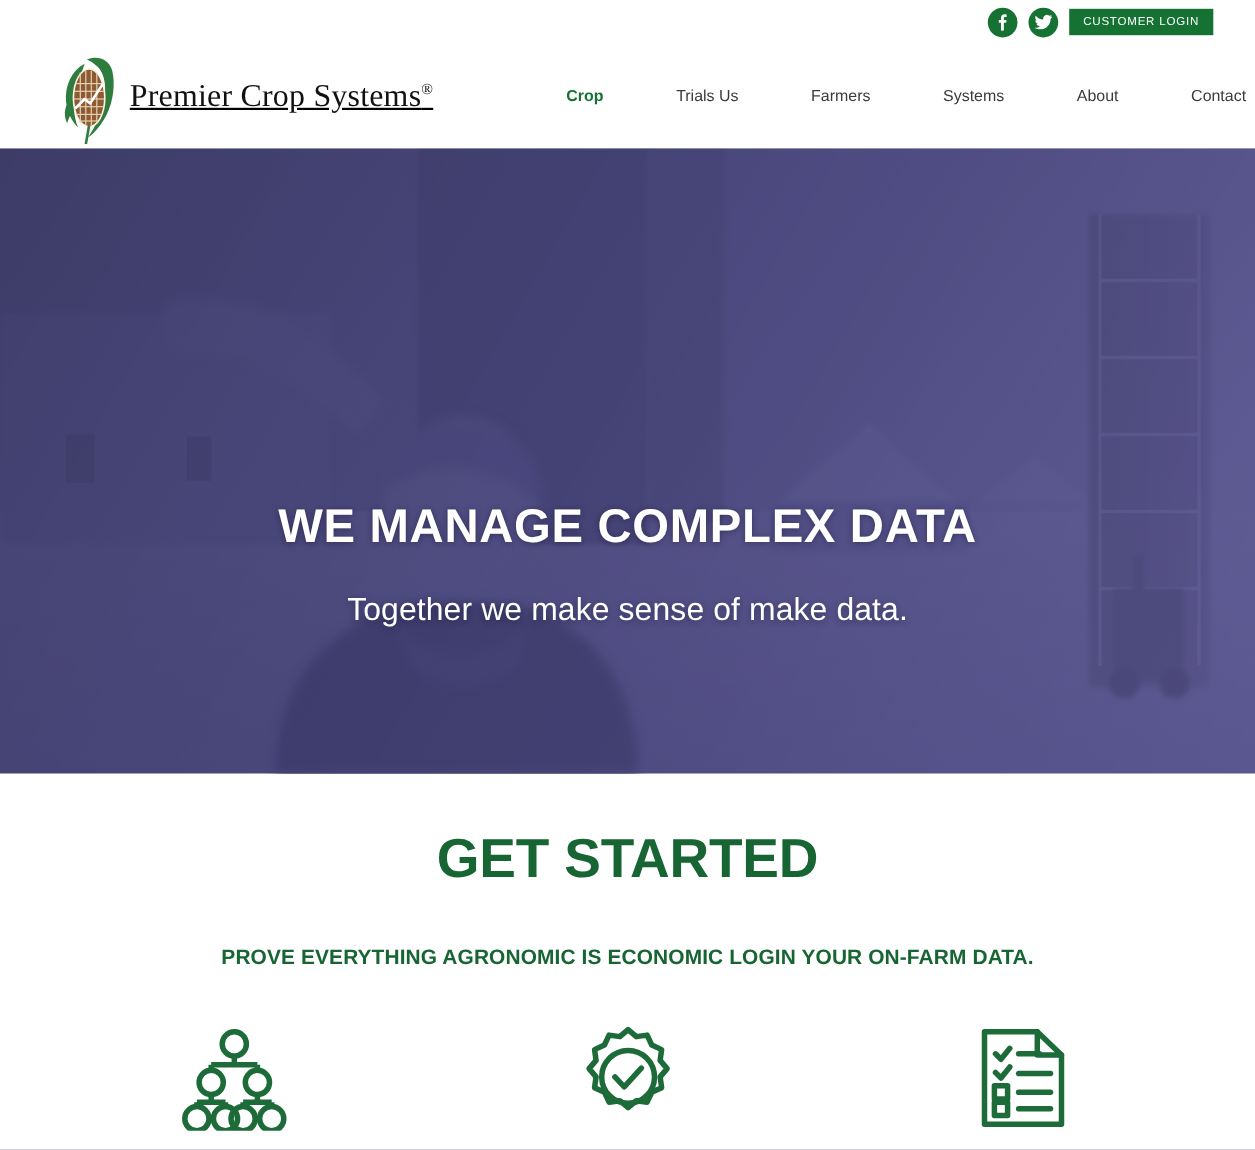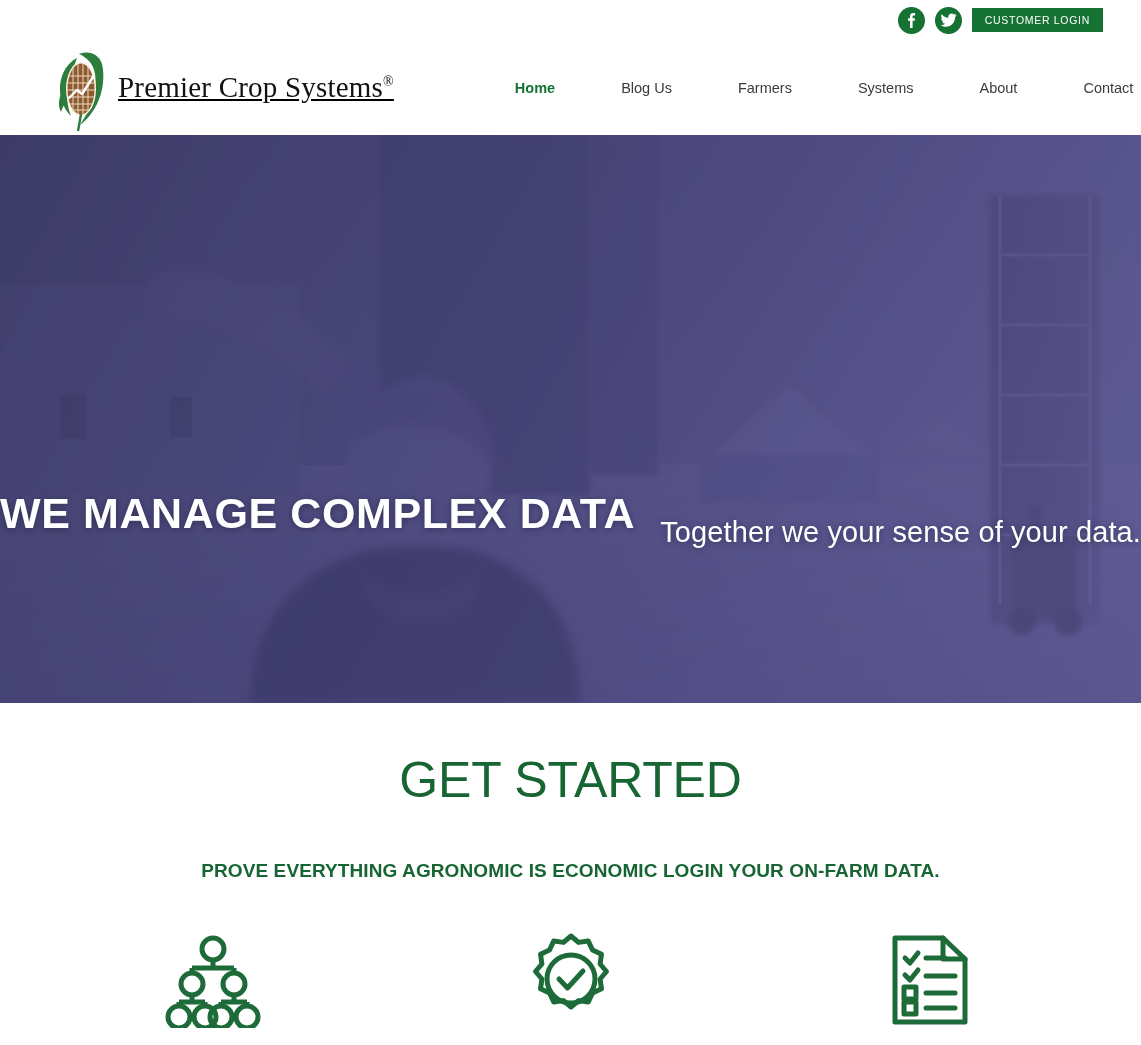--- a/index.html
+++ b/index.html
@@ -104,23 +104,23 @@
     background: linear-gradient(120deg,
       rgba(58,57,99,0.80) 0%,
       rgba(70,67,120,0.72) 45%,
       rgba(92,88,146,0.62) 100%);
     mix-blend-mode: normal;
   }
   .hero-content {
     position: absolute;
     inset: 0;
     display: flex;
-    flex-direction: row;
-    align-items: center;
-    justify-content: space-between;
+    flex-direction: column;
+    align-items: center;
+    justify-content: center;
     padding-top: 190px;
     text-align: center;
   }
   .hero-title {
     color: #ffffff;
     font-size: 43px;
     font-weight: bold;
     letter-spacing: 0.6px;
     text-shadow: 0 1px 6px rgba(20,18,45,0.45);
     line-height: 1.1;
@@ -135,21 +135,21 @@
   }
 
   
   .section {
     background: #ffffff;
     text-align: center;
     padding-top: 52px;
   }
   .section-title {
     font-size: 50px;
-    font-weight: normal;
+    font-weight: bold;
     color: #186534;
     letter-spacing: -0.2px;
     line-height: 1;
   }
   .section-sub {
     font-size: 19px;
     font-weight: bold;
     color: #186534;
     letter-spacing: 0.1px;
     margin-top: 55px;
@@ -217,22 +217,22 @@
       </g>
 
       <path d="M14 54 L22 46 L27 50 L38 33" stroke="#ffffff" stroke-width="2.4" fill="none" stroke-linecap="round" stroke-linejoin="round"></path>
 
       <path d="M26 70 C25 76 24 82 23 87" stroke="#2e7d3f" stroke-width="2.4" fill="none"></path>
     </svg>
     <div class="logo-text"><span>Premier Crop Systems</span><span class="reg">®</span></div>
   </div>
 
   <nav class="nav">
-    <div class="nav-item active">Home</div>
-    <div class="nav-item">Blog Us</div>
+    <div class="nav-item active">Crop</div>
+    <div class="nav-item">Trials Us</div>
     <div class="nav-item">Farmers</div>
     <div class="nav-item">Systems</div>
     <div class="nav-item">About</div>
     <div class="nav-item">Contact</div>
   </nav>
 
 </div>
 
 <div class="hero">
 
@@ -305,21 +305,21 @@
       <path d="M360 430 C390 470 450 470 480 430 L470 470 C440 496 400 496 372 470 Z" fill="#3b3965"></path>
     </g>
 
     <rect width="1141" height="568" fill="#3d3c63" opacity="0.08"></rect>
   </svg>
 
   <div class="hero-tint"></div>
 
   <div class="hero-content">
     <div class="hero-title">WE MANAGE COMPLEX DATA</div>
-    <div class="hero-sub">Together we your sense of your data.</div>
+    <div class="hero-sub">Together we make sense of make data.</div>
   </div>
 </div>
 
 <div class="section">
   <div class="section-title">GET STARTED</div>
   <div class="section-sub">PROVE EVERYTHING AGRONOMIC IS ECONOMIC LOGIN YOUR ON-FARM DATA.</div>
 
   <div class="cards">
 
     <div class="card">

